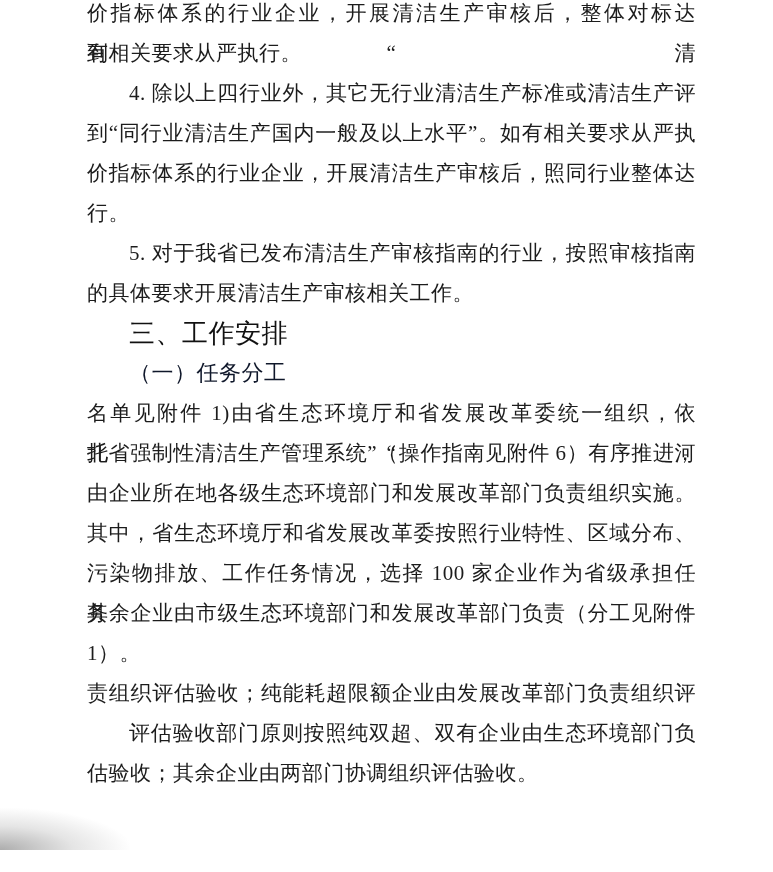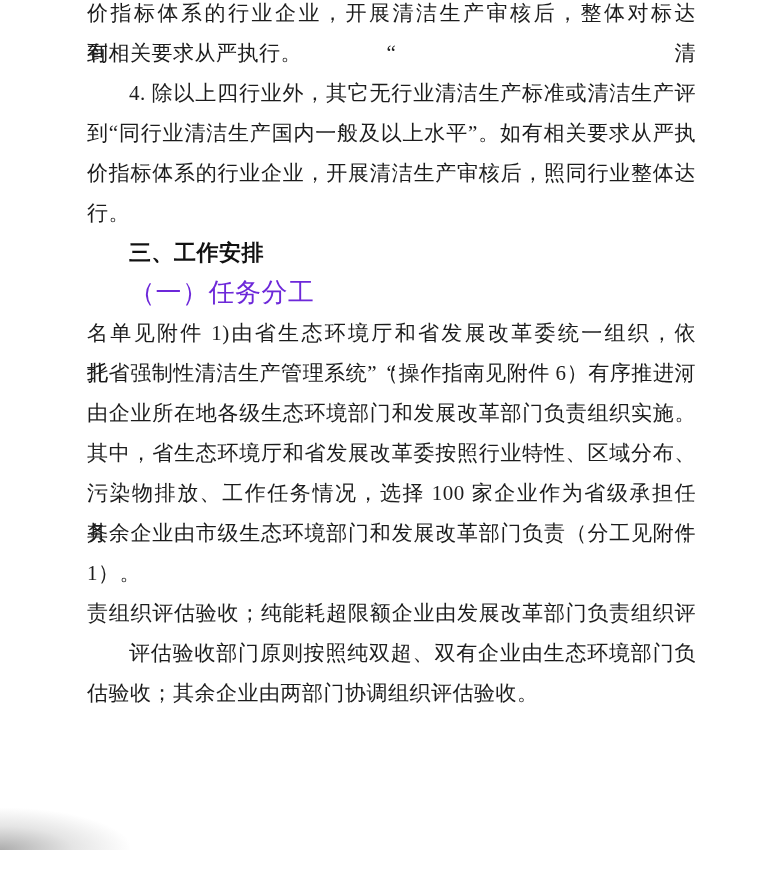--- a/index.html
+++ b/index.html
@@ -37,27 +37,27 @@
   
   .line.fill {
     text-align-last: justify;
   }
   
   .line.first {
     padding-left: 42px;
   }
   .heading1 .line {
     font-family: "Liberation Sans", sans-serif;
-    font-weight: 700;
-    font-size: 22px;
+    font-weight: 400;
+    font-size: 26px;
     color: #111111;
   }
   .heading2 .line {
-    font-size: 26px;
-    color: #6d28d9;
+    font-size: 22px;
+    color: #0f172a;
   }
   
   .corner-shadow {
     position: absolute;
     left: 0;
     bottom: 0;
     width: 130px;
     height: 42px;
     background: radial-gradient(ellipse at 0% 100%, rgba(105,105,105,0.55) 0%, rgba(150,150,150,0.25) 40%, rgba(255,255,255,0) 72%);
     pointer-events: none;
@@ -71,20 +71,24 @@
       <div class="paragraph body">
         <div class="line fill">价指标体系的行业企业，开展清洁生产审核后，整体对标达到“清</div>
         <div class="line">有相关要求从严执行。</div>
       </div>
       <div class="paragraph body">
         <div class="line first fill">4. 除以上四行业外，其它无行业清洁生产标准或清洁生产评</div>
         <div class="line fill">到“同行业清洁生产国内一般及以上水平”。如有相关要求从严执</div>
         <div class="line fill">价指标体系的行业企业，开展清洁生产审核后，照同行业整体达</div>
         <div class="line">行。</div>
       </div>
+      <div class="paragraph body">
+        <div class="line first fill">5. 对于我省已发布清洁生产审核指南的行业，按照审核指南</div>
+        <div class="line">的具体要求开展清洁生产审核相关工作。</div>
+      </div>
       <div class="paragraph heading1">
         <div class="line first">三、工作安排</div>
       </div>
       <div class="paragraph heading2">
         <div class="line first">（一）任务分工</div>
       </div>
       <div class="paragraph body">
         <div class="line fill">名单见附件 1)由省生态环境厅和省发展改革委统一组织，依托“河</div>
         <div class="line fill">北省强制性清洁生产管理系统”（操作指南见附件 6）有序推进，</div>
         <div class="line fill">由企业所在地各级生态环境部门和发展改革部门负责组织实施。</div>

